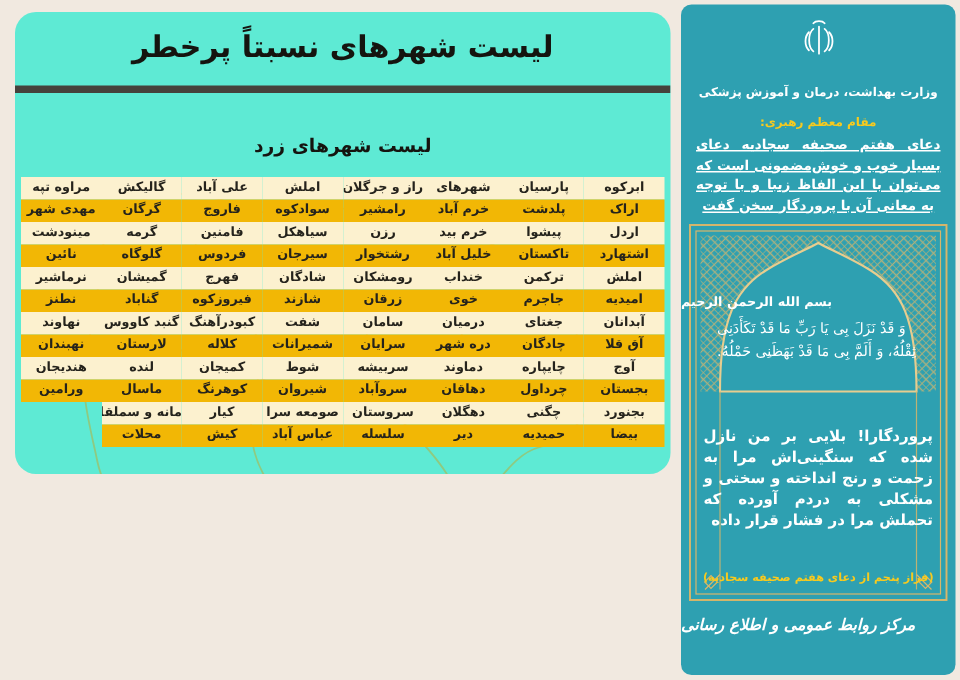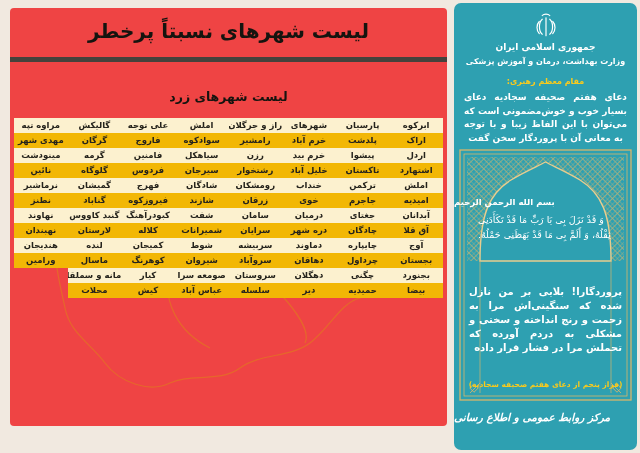--- a/index.html
+++ b/index.html
@@ -3,22 +3,22 @@
 <meta charset="utf-8">
 <style>
   html,body{margin:0;padding:0;}
   body{
     width:640px;height:453px;position:relative;overflow:hidden;
     background:#f1e9e0;
     font-family:"DejaVu Sans",sans-serif;
   }
   
   .left-panel{
-    position:absolute;left:10px;top:8px;width:437px;height:418px;
-    background:#ef4444;border-radius:4px;overflow:hidden;direction:rtl;
+    position:absolute;left:10px;top:8px;width:437px;height:308px;
+    background:#5eead4;border-radius:14px;overflow:hidden;direction:rtl;
   }
   .main-title{
     position:absolute;top:11px;left:0;right:0;text-align:center;
     font-size:20px;font-weight:900;color:#15140f;letter-spacing:-0.5px;
   }
   .divider{
     position:absolute;top:49px;left:0;right:0;height:5px;background:#45423c;
   }
   .section-title{
     position:absolute;top:81px;left:0;right:0;text-align:center;
@@ -47,21 +47,21 @@
   .emblem{position:absolute;top:8px;left:0;right:0;display:flex;justify-content:center;}
   .gov-line1{position:absolute;top:39px;left:0;right:0;text-align:center;
     font-size:9px;font-weight:700;}
   .gov-line2{position:absolute;top:54px;left:0;right:0;text-align:center;
     font-size:8px;font-weight:700;}
   .leader-label{position:absolute;top:74px;left:0;right:0;text-align:center;
     font-size:8px;font-weight:800;color:#f8ca1e;}
   .leader-quote{
     position:absolute;top:88px;left:10px;right:10px;
     font-size:9px;font-weight:700;line-height:13.5px;
-    text-align:justify;text-align-last:center;
+    text-align:justify;text-align-last:center;text-decoration:underline;
   }
   .frame-svg{position:absolute;left:5px;top:146px;}
   .bismillah{position:absolute;top:194px;left:0;right:0;text-align:left;
     font-size:8.5px;font-weight:800;}
   .arabic-prayer{
     position:absolute;top:209px;left:24px;right:24px;text-align:left;
     font-size:9.5px;font-weight:400;line-height:15px;
   }
   .translation{
     position:absolute;top:282px;left:15px;right:15px;
@@ -94,21 +94,21 @@
 
   <div class="section-title">لیست شهرهای زرد</div>
 
   <div class="city-table">
       <div class="city-row">
         <div class="city-cell band-cream">ابرکوه</div>
         <div class="city-cell band-cream">پارسیان</div>
         <div class="city-cell band-cream">شهرهای</div>
         <div class="city-cell band-cream">راز و جرگلان</div>
         <div class="city-cell band-cream">املش</div>
-        <div class="city-cell band-cream">علی توجه</div>
+        <div class="city-cell band-cream">علی آباد</div>
         <div class="city-cell band-cream">گالیکش</div>
         <div class="city-cell band-cream">مراوه تپه</div>
       </div>
       <div class="city-row">
         <div class="city-cell band-gold">اراک</div>
         <div class="city-cell band-gold">پلدشت</div>
         <div class="city-cell band-gold">خرم آباد</div>
         <div class="city-cell band-gold">رامشیر</div>
         <div class="city-cell band-gold">سوادکوه</div>
         <div class="city-cell band-gold">فاروج</div>
@@ -226,21 +226,20 @@
         <path d="M20 9 V33"></path>
         <path d="M15 11 C10 15 10 27 15 31"></path>
         <path d="M25 11 C30 15 30 27 25 31"></path>
         <path d="M11 14 C7 18 7 26 11 30"></path>
         <path d="M29 14 C33 18 33 26 29 30"></path>
         <path d="M15 6 C17 3.5 23 3.5 25 6"></path>
       </g>
     </svg>
   </div>
 
-  <div class="gov-line1">جمهوری اسلامی ایران</div>
   <div class="gov-line2">وزارت بهداشت، درمان و آموزش پزشکی</div>
 
   <div class="leader-label">مقام معظم رهبری:</div>
 
   <div class="leader-quote">دعای هفتم صحیفه سجادیه دعای بسیار خوب و خوش‌مضمونی است که می‌توان با این الفاظ زیبا و با توجه به معانی آن با پروردگار سخن گفت</div>
 
   <svg class="frame-svg" width="173" height="252" viewBox="0 0 173 252" xmlns="http://www.w3.org/2000/svg">
     <defs>
       <pattern id="lattice" width="7" height="7" patternUnits="userSpaceOnUse" patternTransform="rotate(45)">
         <path d="M0 0 H7 M0 3.5 H7 M0 0 V7 M3.5 0 V7" stroke="#d8b66a" stroke-width="0.8" opacity="0.75"></path>

